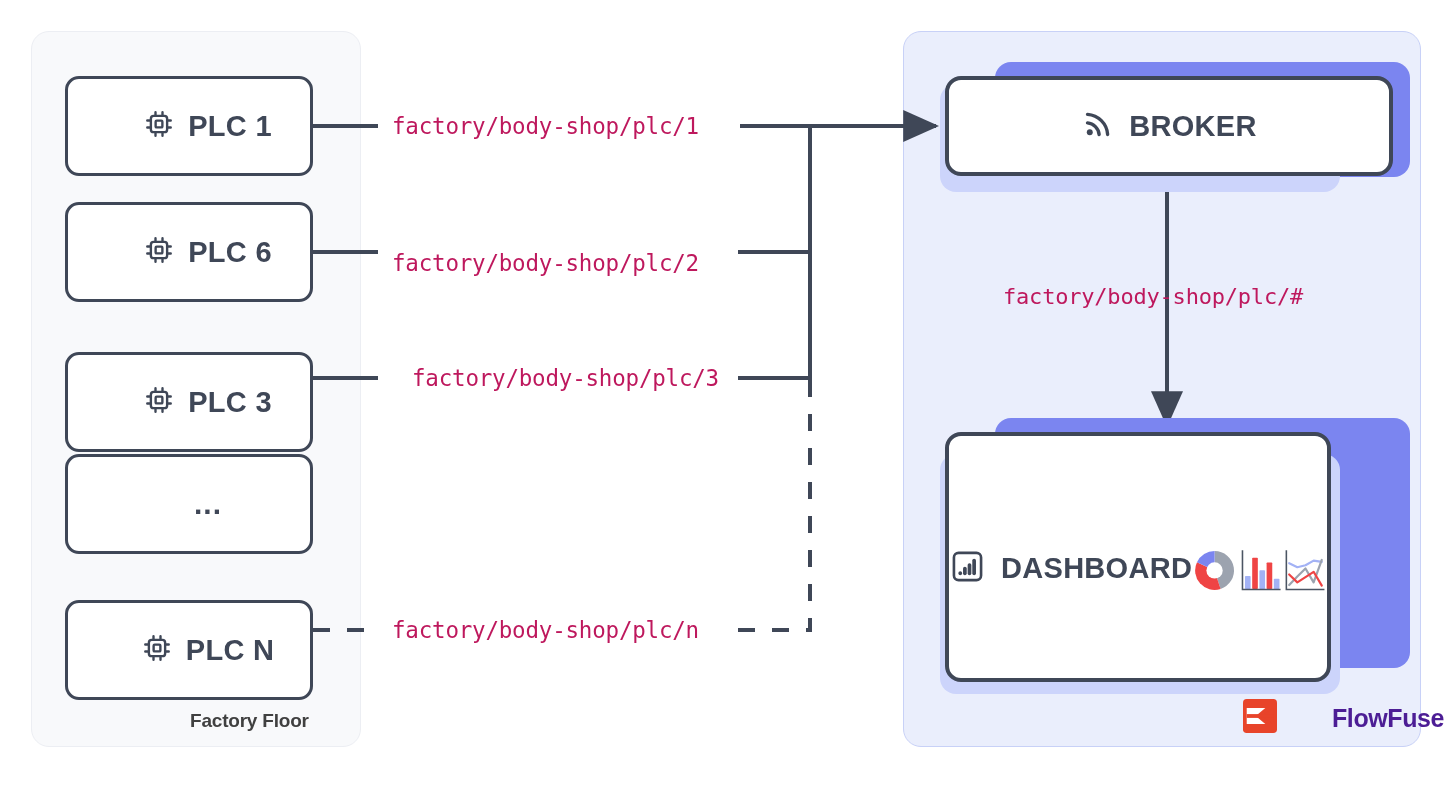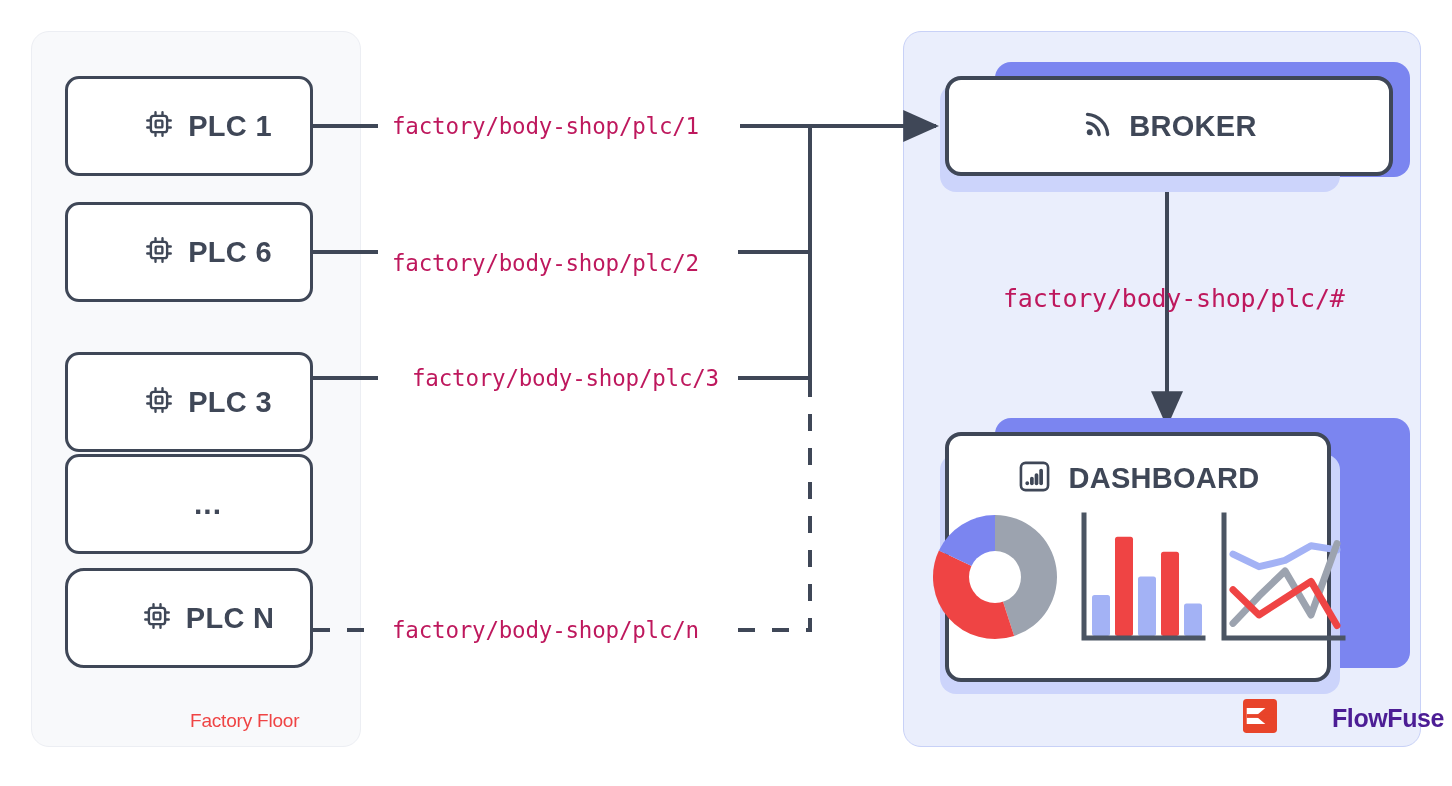--- a/index.html
+++ b/index.html
@@ -40,22 +40,22 @@
     top: 31px;
     width: 518px;
     height: 716px;
     background: #eaeefc;
     border: 1.5px solid #c8d1f7;
   }
 
   .panel-caption {
     position: absolute;
     font-size: 19px;
-    font-weight: normal;
-    color: #ef4444;
+    font-weight: bold;
+    color: #404040;
     letter-spacing: -0.2px;
     white-space: nowrap;
   }
   #factory-caption {
     left: 190px;
     top: 710px;
   }
 
   
   .node {
@@ -85,21 +85,21 @@
   .plc {
     left: 65px;
     width: 248px;
     height: 100px;
     padding-left: 38px;
   }
   #plc-1 { top: 76px; }
   #plc-2 { top: 202px; }
   #plc-3 { top: 328px; margin-top: 24px; }
   #plc-ellipsis { top: 454px; }
-  #plc-n { top: 568px; border-radius: 19px; }
+  #plc-n { top: 600px; }
 
   .ellipsis-dots {
     font-size: 30px;
     font-weight: bold;
     color: #3f4757;
     letter-spacing: 1px;
     line-height: 0.6;
   }
 
   
@@ -127,21 +127,21 @@
   #broker-card {
     left: 5px; top: 14px; width: 448px; height: 100px;
     display: flex; align-items: center; justify-content: center;
   }
 
   #dashboard-wrap { left: 940px; top: 418px; width: 470px; height: 276px; }
   #dashboard-shadow-back  { left: 55px; top: 0px;  width: 415px; height: 250px; }
   #dashboard-shadow-front { left: 0px;  top: 36px; width: 400px; height: 240px; }
   #dashboard-card {
     left: 5px; top: 14px; width: 386px; height: 250px;
-    display: flex; flex-direction: column; align-items: center;
+    display: flex; flex-direction: row; align-items: center;
     padding-top: 22px;
   }
   #dashboard-header { display: flex; align-items: center; gap: 15px; }
 
   
   .topic {
     position: absolute;
     font-family: "DejaVu Sans Mono", "Liberation Mono", monospace;
     font-size: 22.5px;
     color: #be185d;
@@ -149,21 +149,21 @@
     z-index: 7;
     letter-spacing: -0.2px;
   }
   #topic-1 { left: 392px; top: 113px; }
   #topic-2 { left: 392px; top: 250px; }
   #topic-3 { left: 412px; top: 365px; }
   #topic-n { left: 392px; top: 617px; }
   #topic-sub {
     left: 1003px;
     top: 284px;
-    font-size: 25px;
+    font-size: 22px;
   }
 
   
   #wires {
     position: absolute;
     left: 0; top: 0;
     width: 1452px; height: 786px;
     z-index: 4;
     pointer-events: none;
   }

